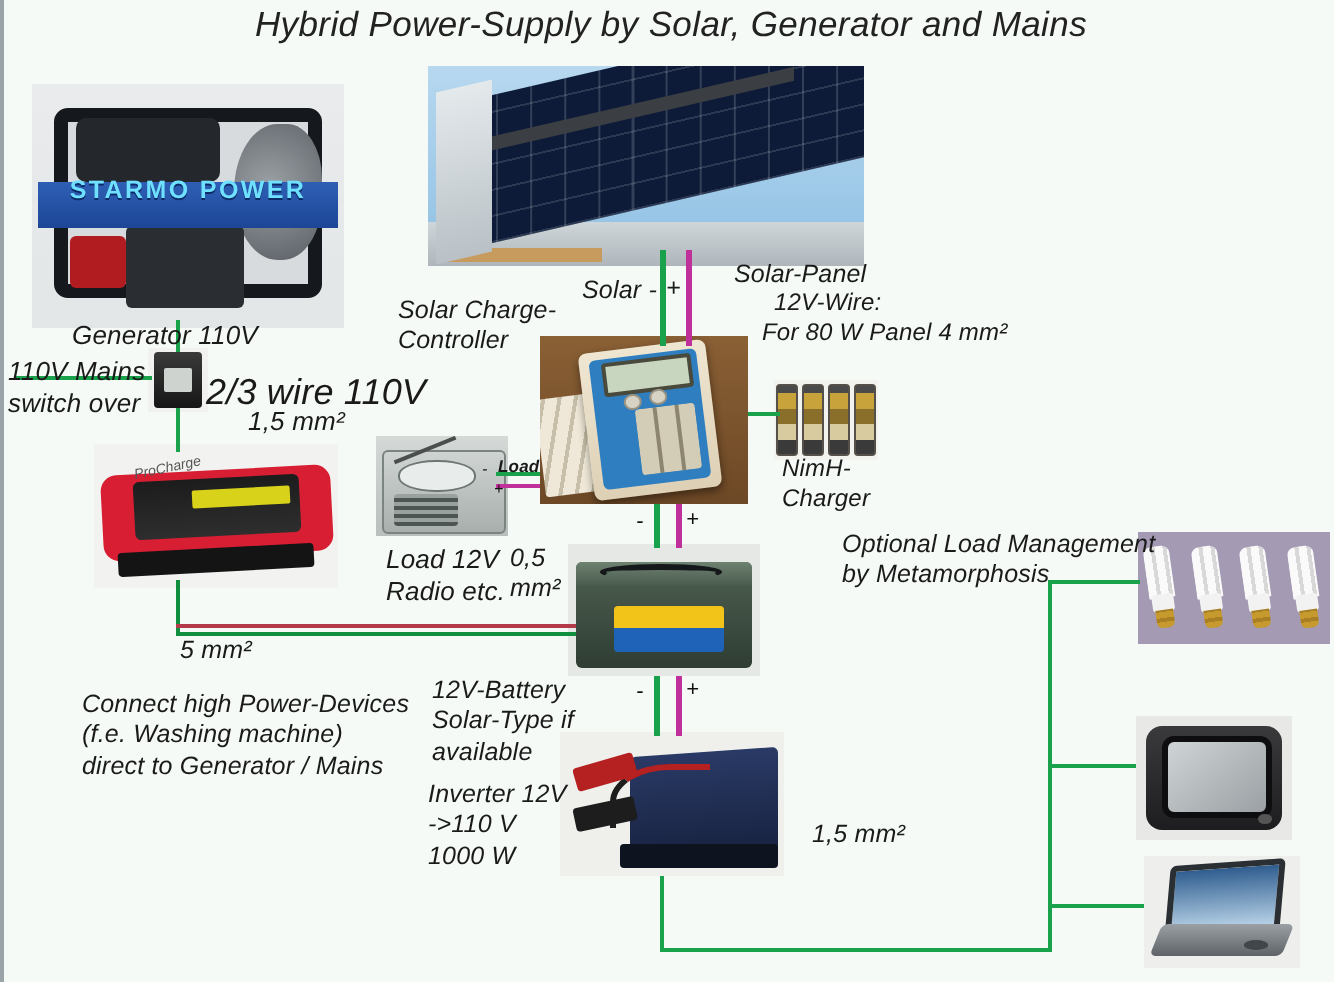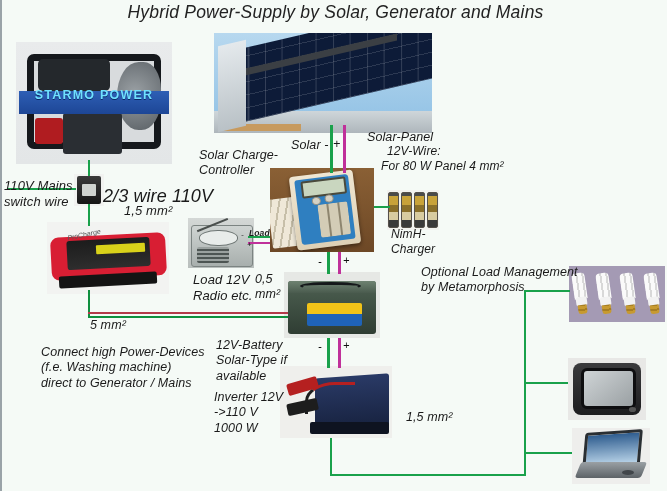--- a/index.html
+++ b/index.html
@@ -324,22 +324,23 @@
   <div class="wp" style="left:336px;top:338px;width:3px;height:30px;"></div>
 
   <div class="w" style="left:328px;top:438px;width:2px;height:38px;"></div>
   <div class="w" style="left:328px;top:474px;width:196px;height:2px;"></div>
   <div class="w" style="left:522px;top:290px;width:2px;height:186px;"></div>
 
   <div class="w" style="left:522px;top:290px;width:46px;height:2px;"></div>
   <div class="w" style="left:522px;top:382px;width:44px;height:2px;"></div>
   <div class="w" style="left:522px;top:452px;width:48px;height:2px;"></div>
 
+  <div class="lbl" style="left:34px;top:160px;font-size:13px;">Generator 110V</div>
   <div class="lbl" style="left:2px;top:178px;font-size:13px;">110V Mains
-switch wire</div>
+switch over</div>
   <div class="lbl" style="left:101px;top:186px;font-size:18px;">2/3 wire 110V</div>
   <div class="lbl" style="left:122px;top:203px;font-size:13px;">1,5 mm²</div>
 
   <div class="lbl" style="left:88px;top:318px;font-size:12.5px;">5 mm²</div>
   <div class="lbl" style="left:197px;top:148px;font-size:12.5px;">Solar Charge-
 Controller</div>
 
   <div class="lbl" style="left:39px;top:345px;font-size:12.5px;">Connect high Power-Devices
 (f.e. Washing machine)
 direct to Generator / Mains</div>

